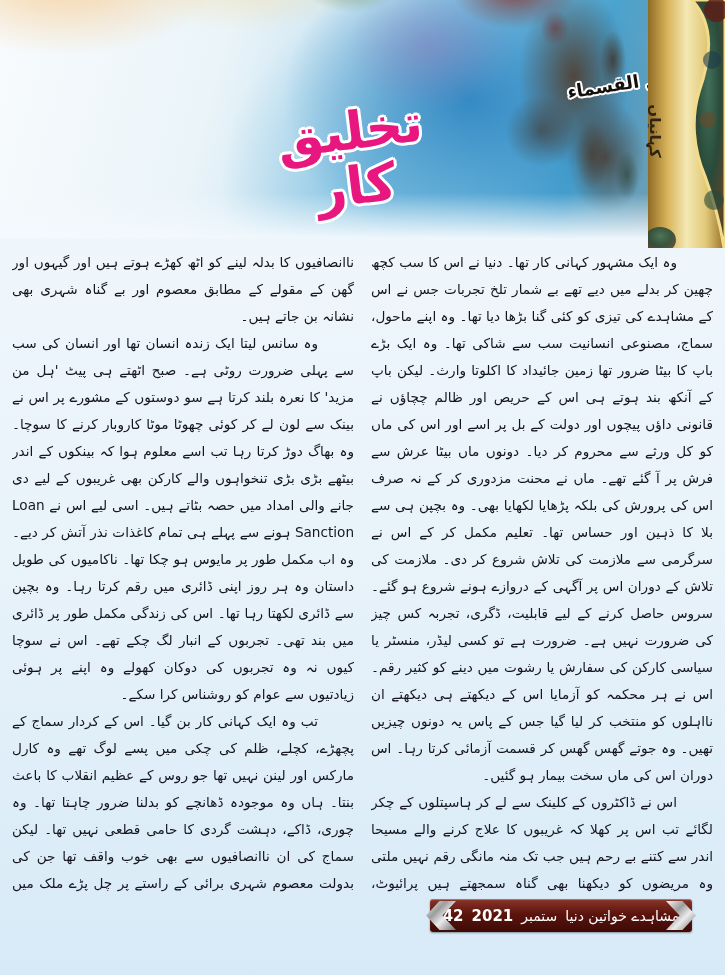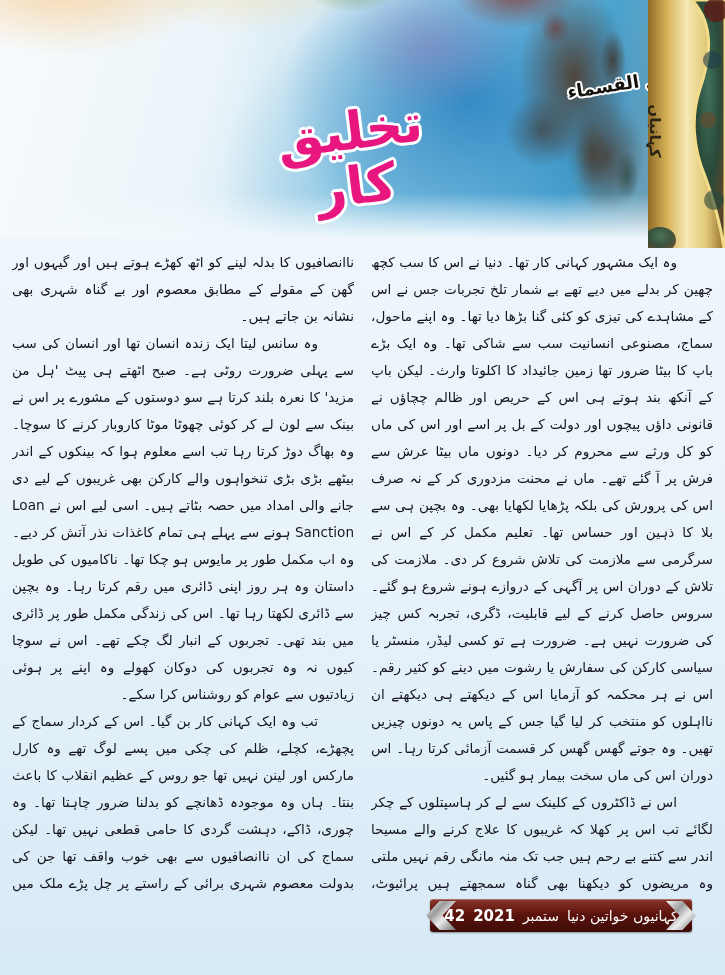--- a/index.html
+++ b/index.html
@@ -139,16 +139,16 @@
     <p class="indent">تب وہ ایک کہانی کار بن گیا۔ اس کے کردار سماج کے پچھڑے، کچلے، ظلم کی چکی میں پسے لوگ تھے وہ کارل مارکس اور لینن نہیں تھا جو روس کے عظیم انقلاب کا باعث بنتا۔ ہاں وہ موجودہ ڈھانچے کو بدلنا ضرور چاہتا تھا۔ وہ چوری، ڈاکے، دہشت گردی کا حامی قطعی نہیں تھا۔ لیکن سماج کی ان ناانصافیوں سے بھی خوب واقف تھا جن کی بدولت معصوم شہری برائی کے راستے پر چل پڑے ملک میں اس کی کہانیوں کی دھوم مچ گئی جلد ہی وہ شہرت کی بلندیوں پر پہنچ گیا۔ مدیروں کے فرمائشی خطوط کا انبار لگ گیا۔ ڈاکوؤں پر لکھی اس کی کہانیاں بہت مقبول ہوئیں۔ ادبی دنیا میں اس کی کہانیوں کی دھوم ضرور تھی لوگ اس کی قابلیت اور انداز تحریر کو سراہتے لیکن اس کو سنکی اور خبط الحواس کے لقب سے بھی یاد کرتے شاید اس کی وجہ اس کا ظاہری حلیہ ہو۔ ملگجا لباس، سر کے بال بڑھے ہوئے، کاندھے پر بیگ اور پرانی کھٹارہ سائیکل۔ آج کی مصنوعی دنیا صرف ظاہر کو دیکھتی ہے۔</p>
   </div>
 </div>
 
 <div class="footer-bar">
   <span class="chev chev-left"></span>
   <span class="footer-text">
     <span class="footer-num">42</span>
     <span class="footer-num">2021</span>
     <span class="footer-urdu">ستمبر</span>
-    <span class="footer-urdu">کہانیوں خواتین دنیا</span>
+    <span class="footer-urdu">مشاہدے خواتین دنیا</span>
   </span>
   <span class="chev chev-right"></span>
 </div>
 
 </body></html>

